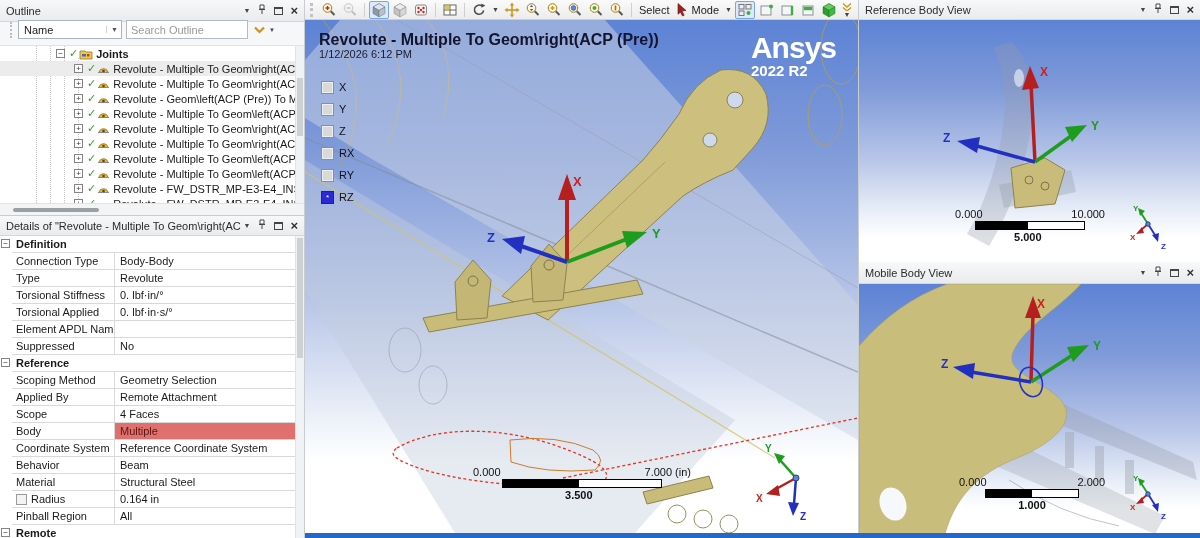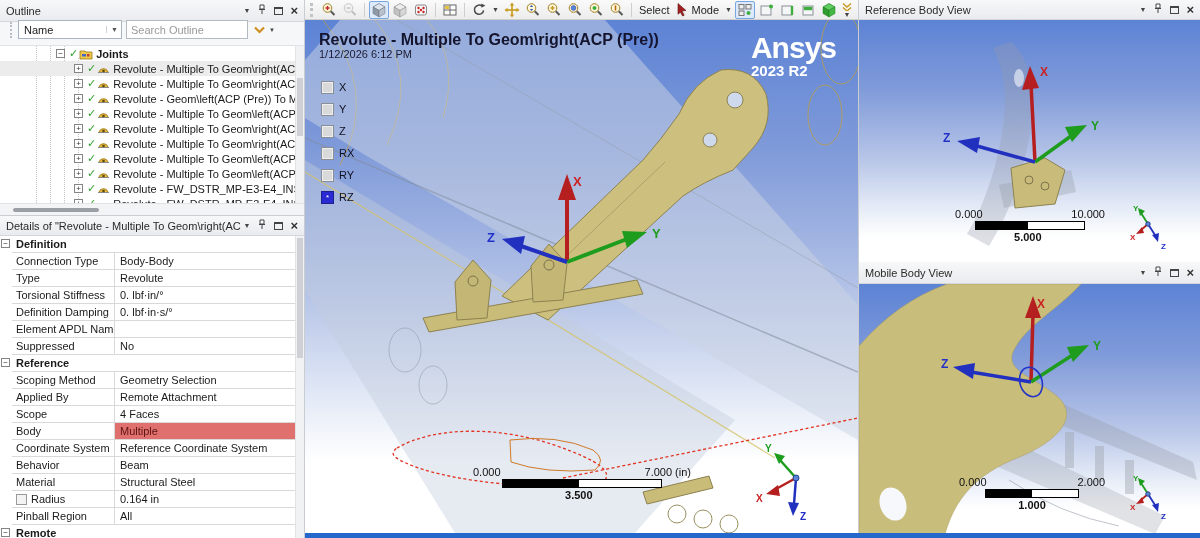--- a/index.html
+++ b/index.html
@@ -308,21 +308,21 @@
         </div>
         <div class="d-row">
           <div class="d-label">Type</div>
           <div class="d-value">Revolute</div>
         </div>
         <div class="d-row">
           <div class="d-label">Torsional Stiffness</div>
           <div class="d-value">0. lbf·in/°</div>
         </div>
         <div class="d-row">
-          <div class="d-label">Definition Damping</div>
+          <div class="d-label">Torsional Applied</div>
           <div class="d-value">0. lbf·in·s/°</div>
         </div>
         <div class="d-row">
           <div class="d-label">Element APDL Name</div>
           <div class="d-value"></div>
         </div>
         <div class="d-row">
           <div class="d-label">Suppressed</div>
           <div class="d-value">No</div>
         </div>
@@ -599,21 +599,21 @@
             <span class="dof-box"></span>
             <span class="dof-label">RY</span>
           </div>
           <div class="dof-row">
             <span class="dof-box checked">*</span>
             <span class="dof-label">RZ</span>
           </div>
         </div>
       <div class="ansys-logo">
         <div class="ansys-brand">Ansys</div>
-        <div class="ansys-version">2023 R2</div>
+        <div class="ansys-version">2022 R2</div>
       </div>
 
       <div class="ruler" style="left:168px; top:446px; width:218px;">
         <div class="ruler-top">
           <span>0.000</span>
           <span>7.000 (in)</span>
         </div>
         <div class="ruler-bar" style="width:160px;">
             <i style="width:48%"></i>
           </div>

